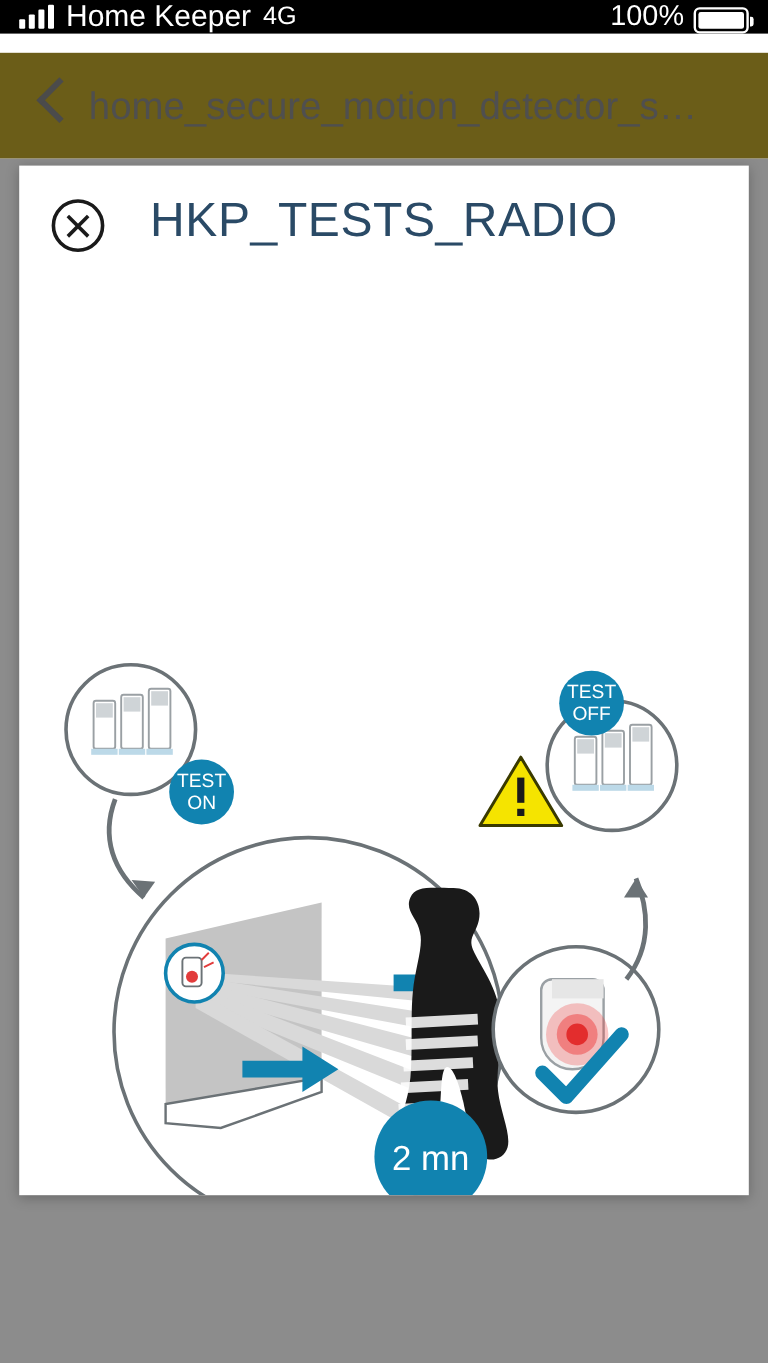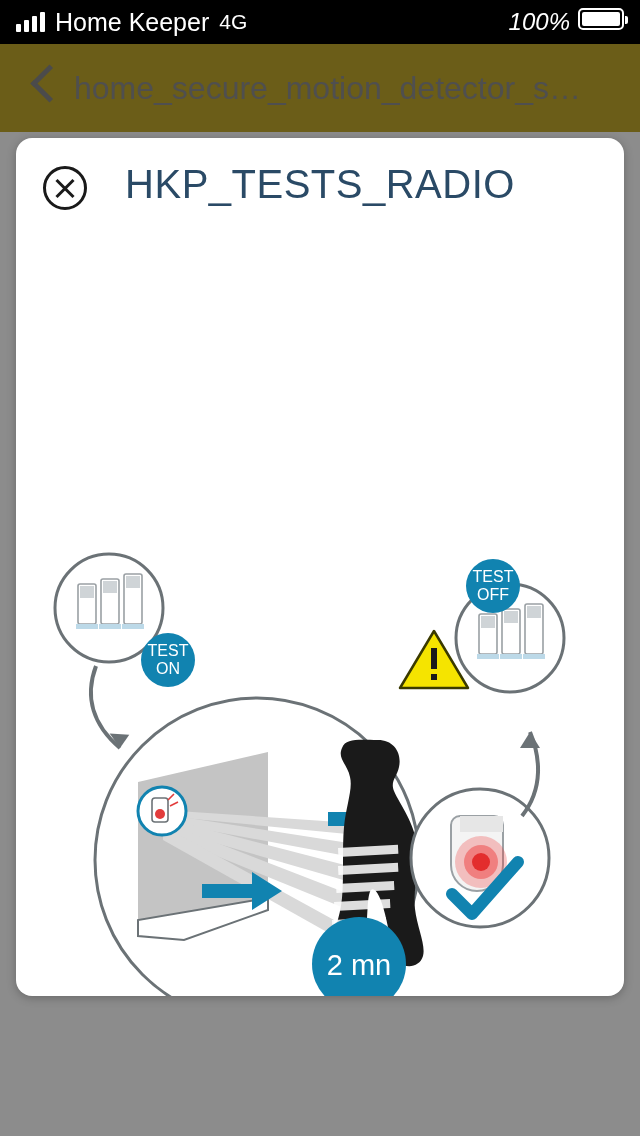--- a/index.html
+++ b/index.html
@@ -20,21 +20,21 @@
     height: 1136px;
     background: #ffffff;
     overflow: hidden;
   }
 
   
   .statusbar {
     position: absolute;
     top: 0; left: 0;
     width: 640px;
-    height: 44px;
+    height: 28px;
     background: #000000;
     color: #ffffff;
     display: flex;
     align-items: center;
     font-size: 25px;
     font-weight: bold;
     box-sizing: border-box;
     padding: 4px 16px;
     z-index: 40;
   }
@@ -66,24 +66,23 @@
     position: absolute;
     left: 0; right: 0;
     text-align: center;
     font-size: 26px;
     font-weight: bold;
     pointer-events: none;
   }
   .sb-right {
     margin-left: auto;
     display: flex;
-    align-items: flex-start;
+    align-items: flex-end;
     gap: 8px;
     z-index: 2;
-    font-style: italic;
   }
   .sb-battery-text { font-size: 24px; font-weight: normal; }
   .batt {
     position: relative;
     width: 46px;
     height: 22px;
     border: 2px solid #ffffff;
     border-radius: 5px;
     box-sizing: border-box;
   }
@@ -168,21 +167,20 @@
   .modal {
     position: absolute;
     left: 16px;
     top: 138px;
     width: 608px;
     height: 858px;
     background: #ffffff;
     z-index: 20;
     box-shadow: 0 2px 10px rgba(0,0,0,0.25);
     overflow: hidden;
-    border-radius: 16px;
   }
   .modal-header {
     position: relative;
     height: 110px;
   }
   .close-btn {
     position: absolute;
     left: 27px;
     top: 28px;
     width: 44px;

